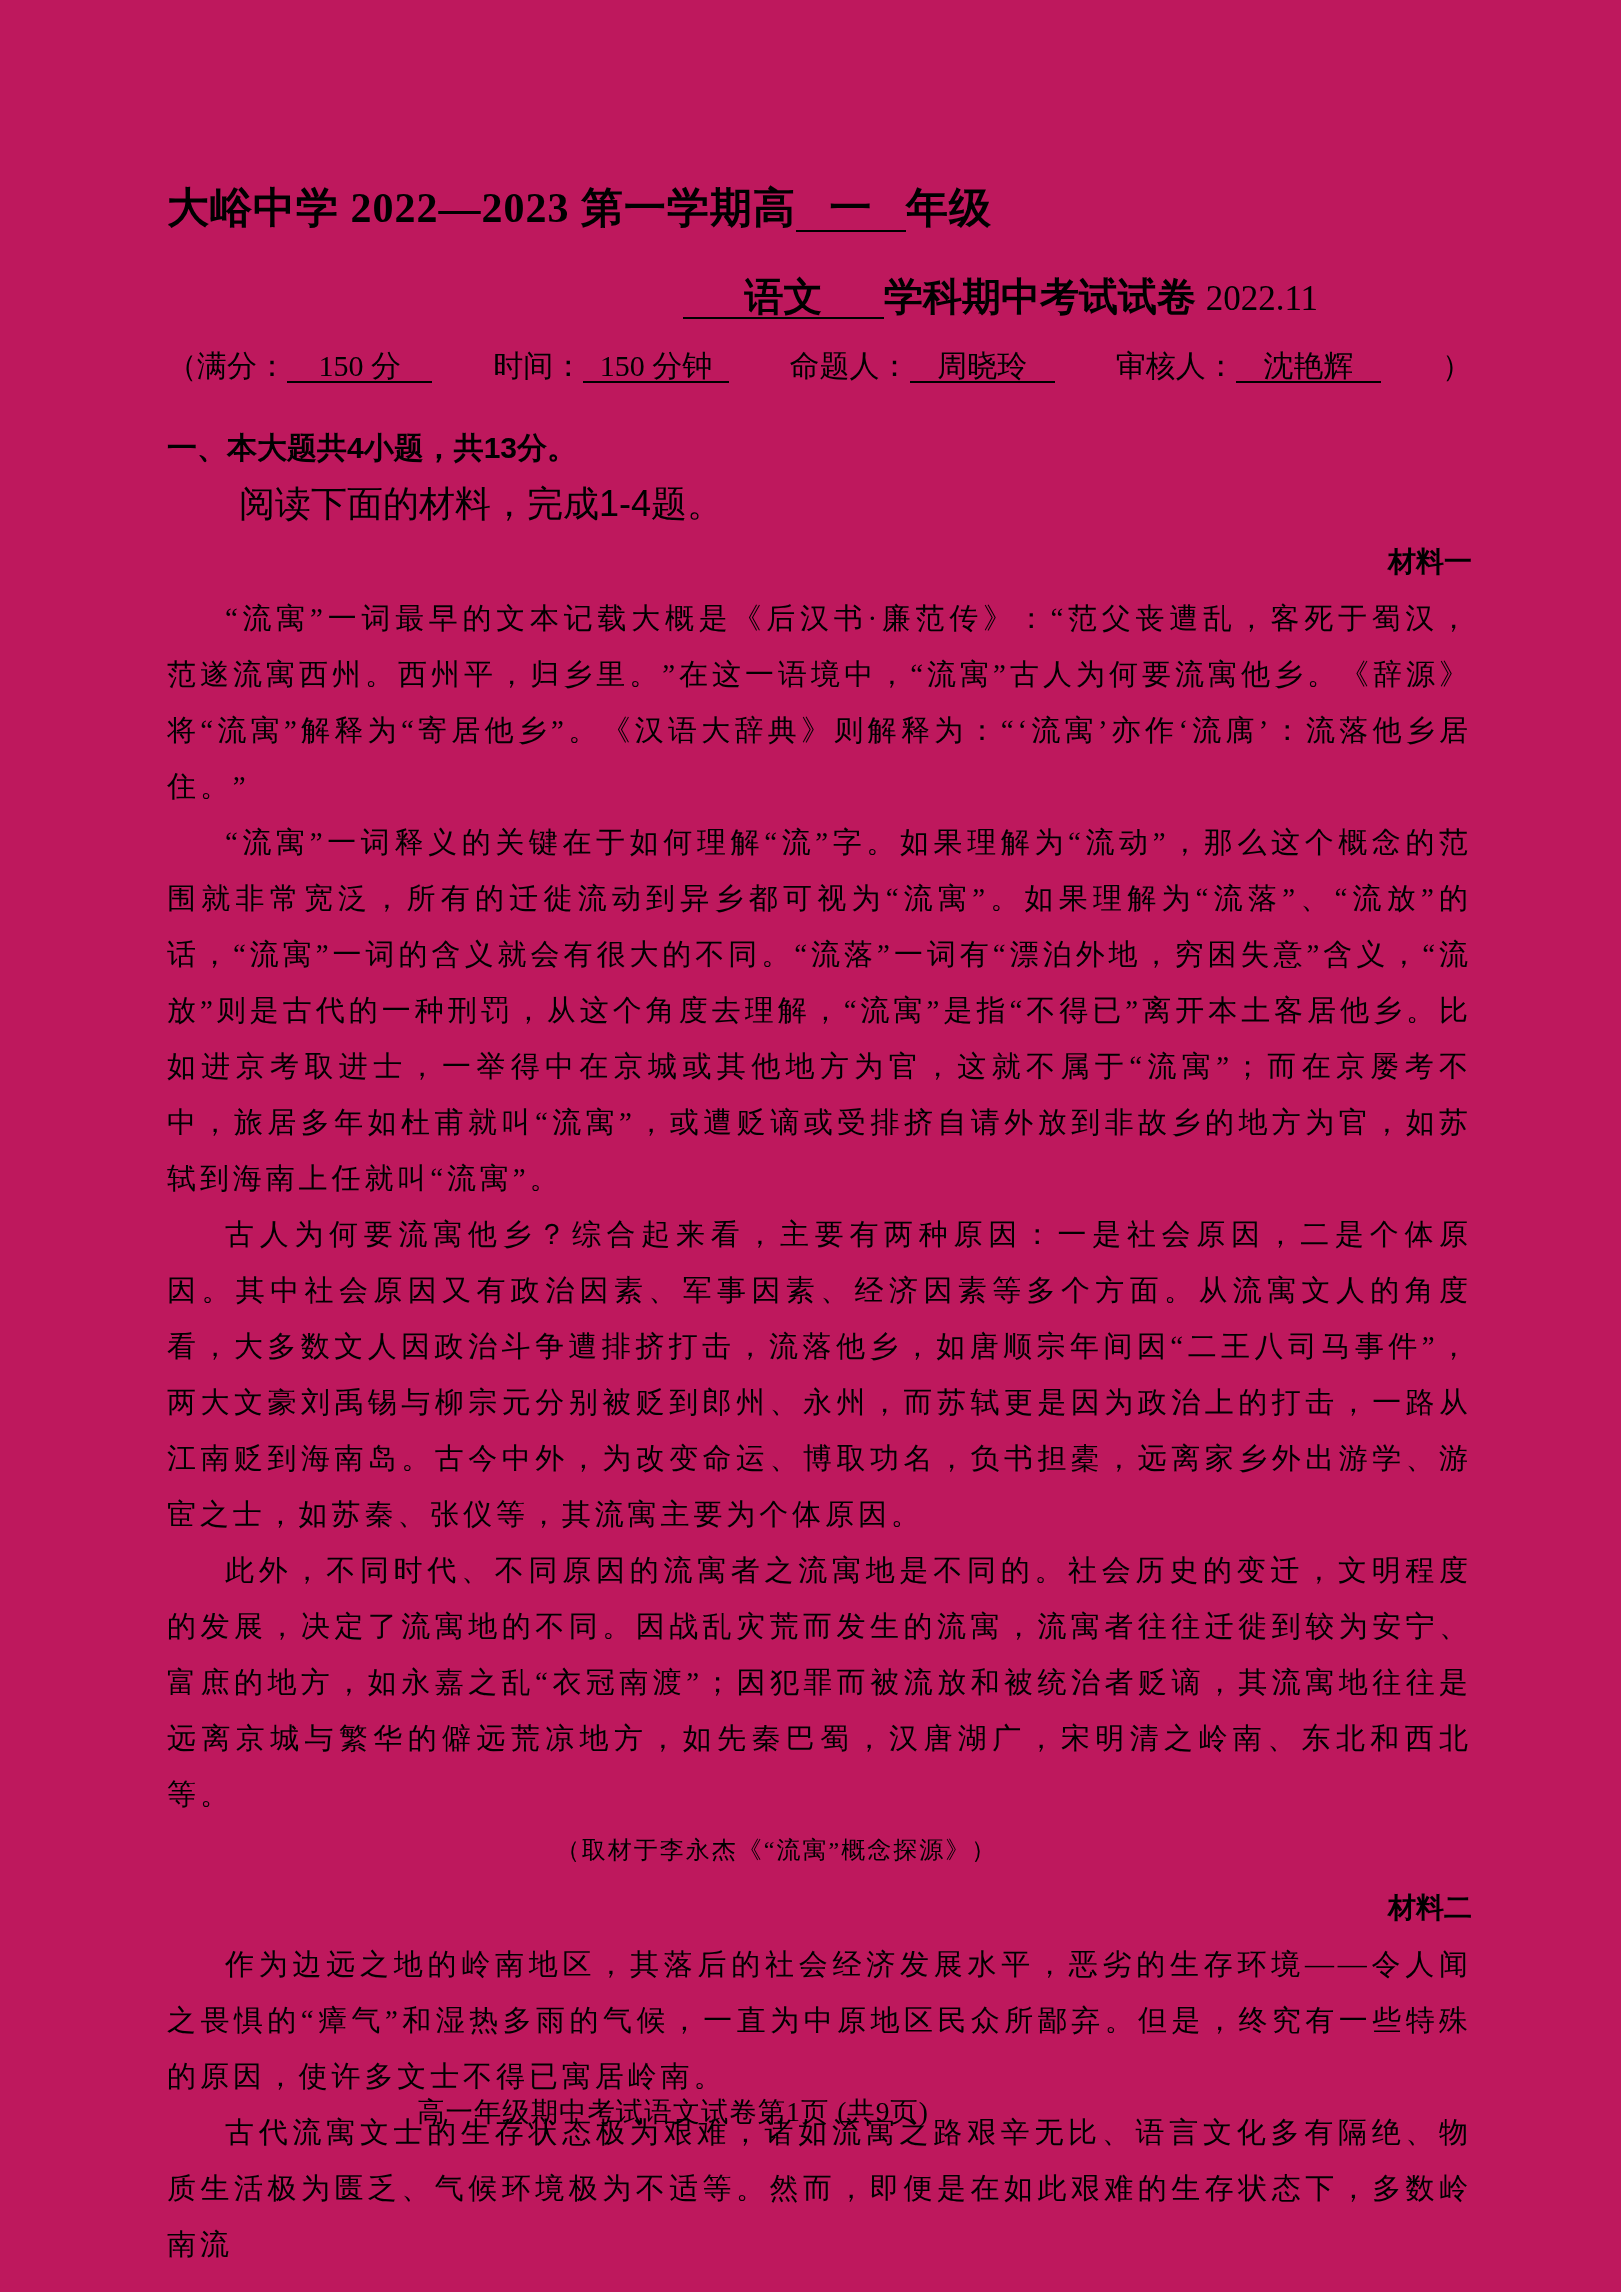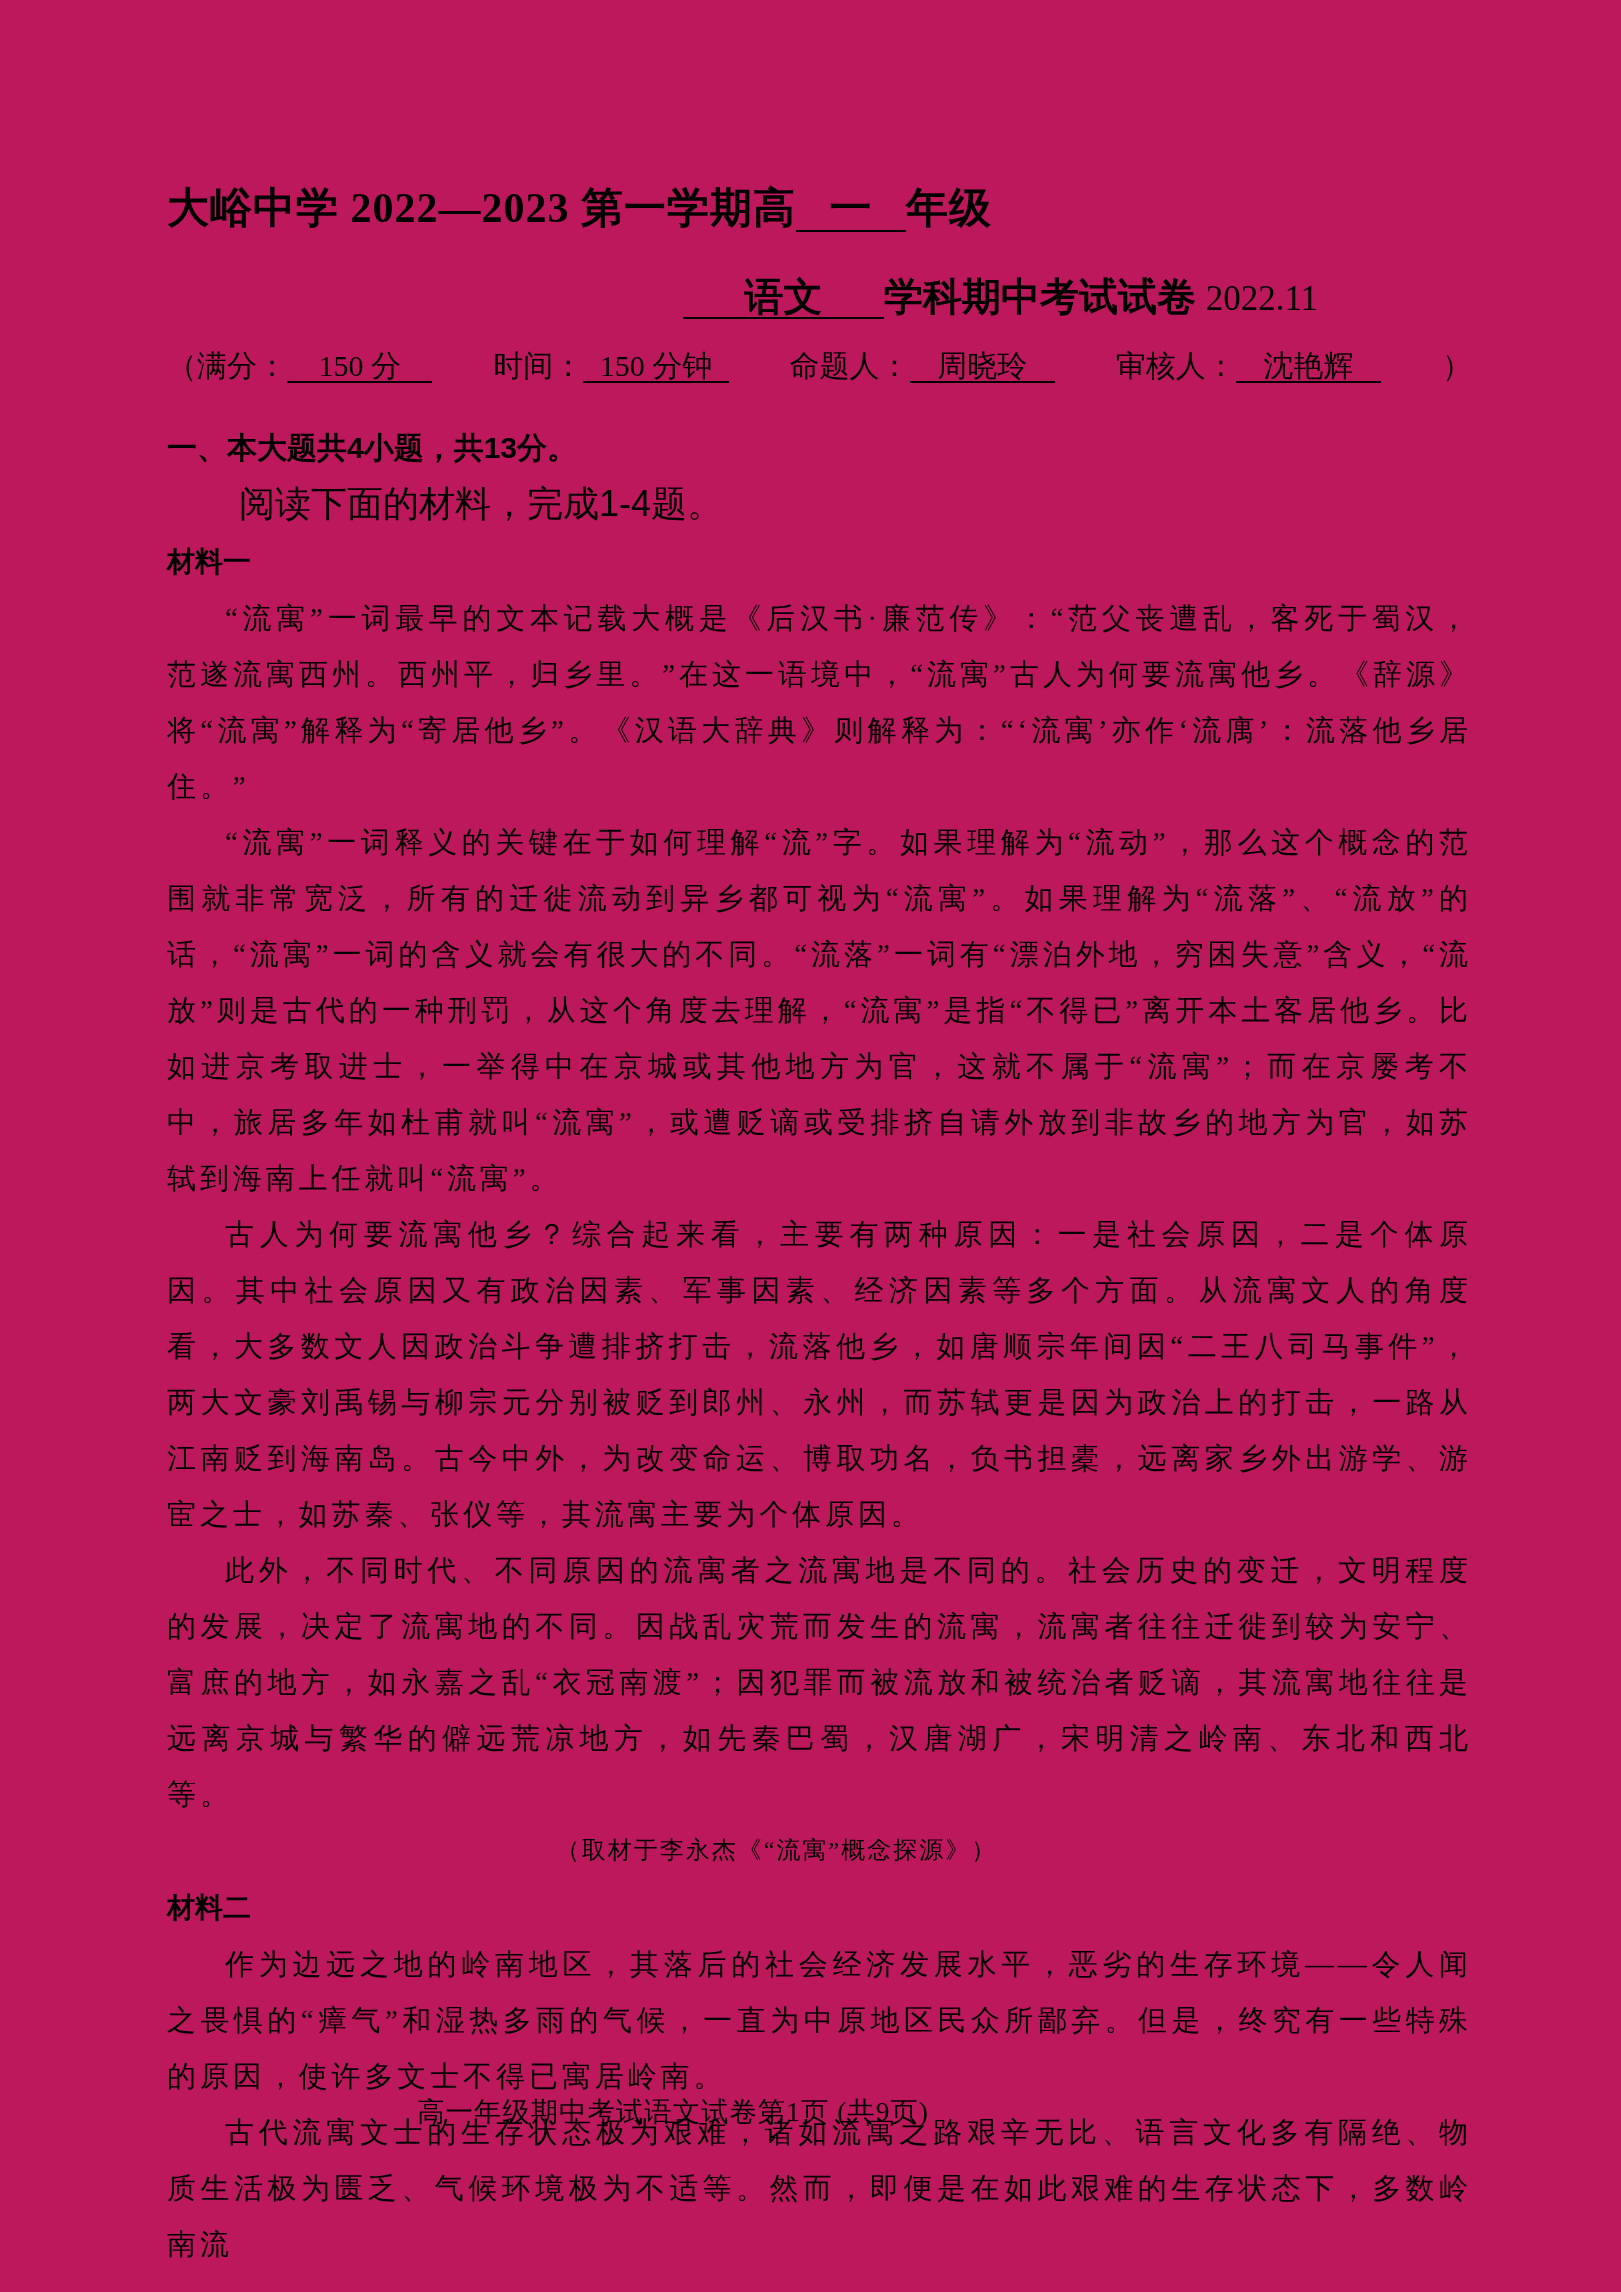--- a/index.html
+++ b/index.html
@@ -48,21 +48,21 @@
     margin-top:33px;
     font-family:"Liberation Sans", sans-serif;
     font-weight:bold;font-size:30px;line-height:56px;
   }
   .sec-instruction{
     font-family:"Liberation Sans", sans-serif;
     font-weight:normal;font-size:36px;line-height:56px;
     text-indent:2em;
   }
   .material-title{
-    text-align:left;
+    text-align:right;
     font-weight:bold;
     font-size:28px;line-height:56px;
     margin-top:2px;
   }
   
   .para{
     font-size:29px;
     letter-spacing:3.9px;
     line-height:56px;
     text-align:justify;

